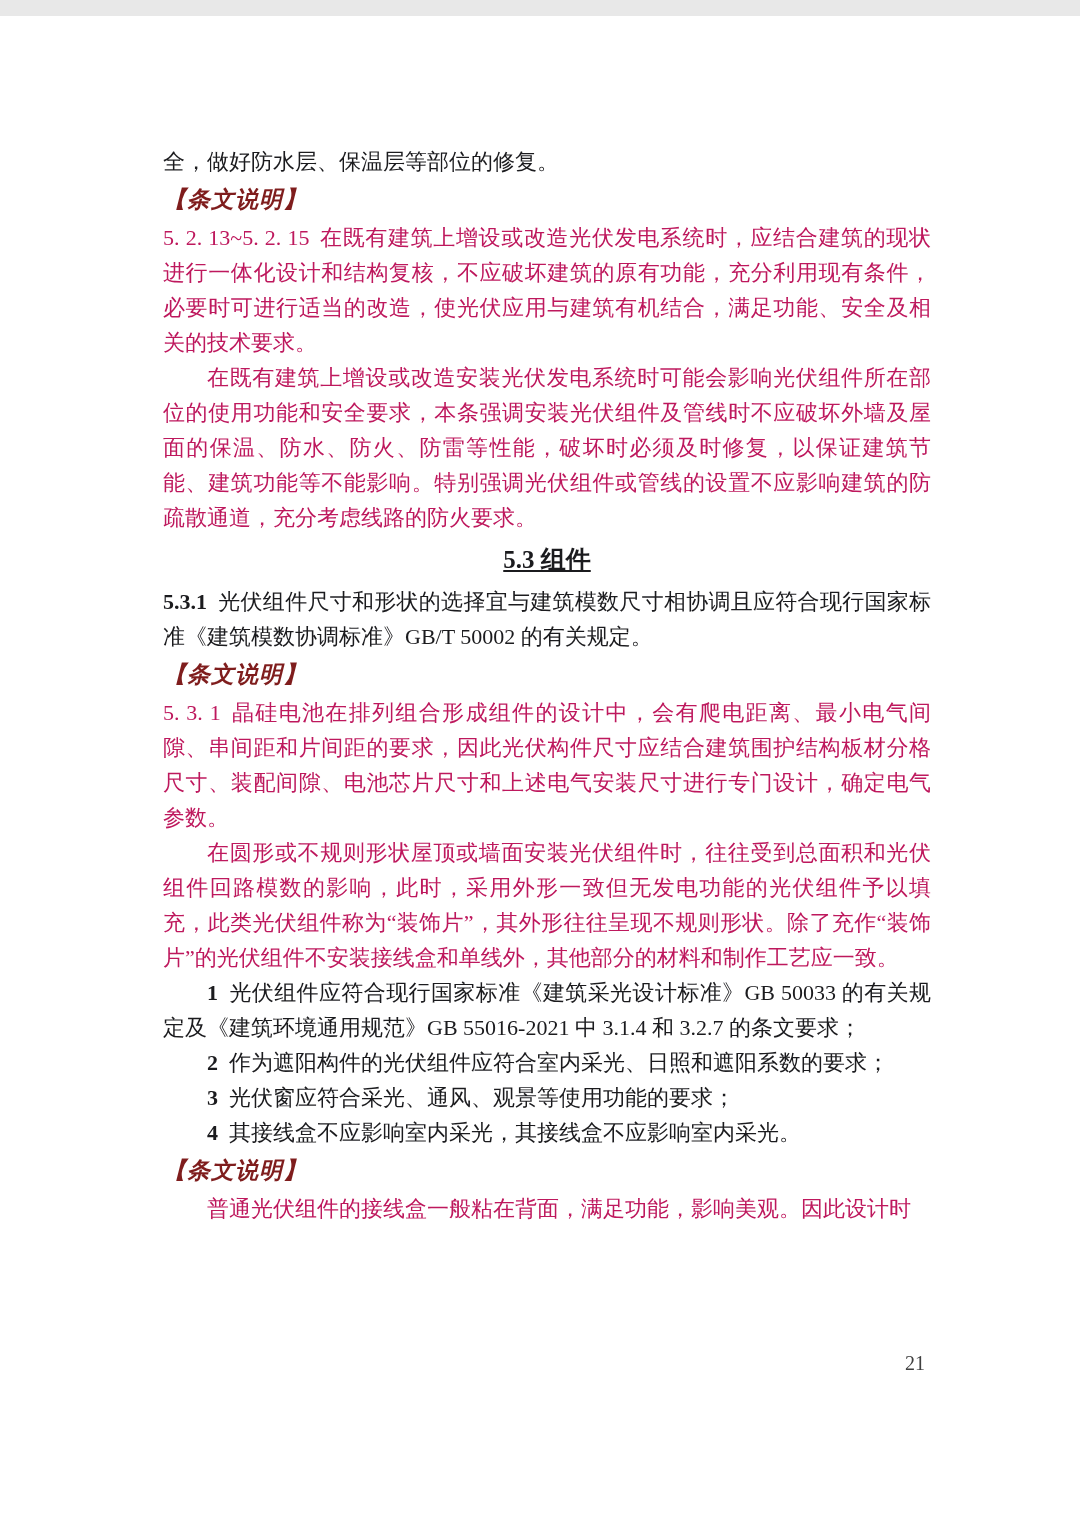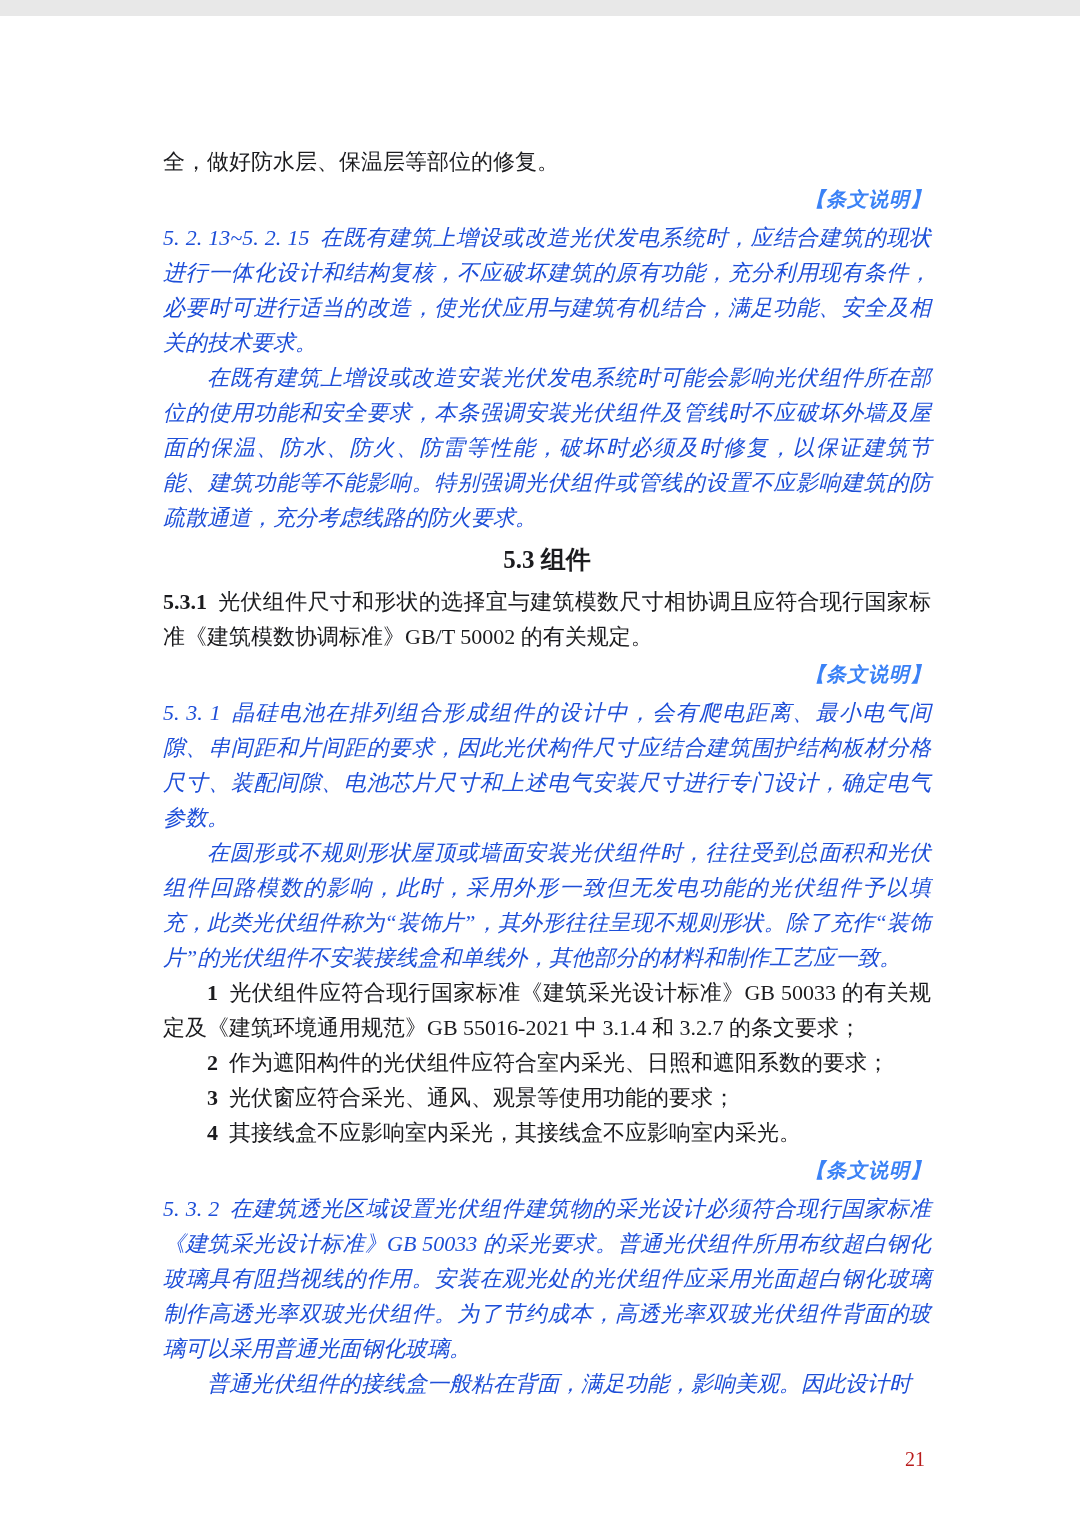--- a/index.html
+++ b/index.html
@@ -20,53 +20,53 @@
     font-size: 22px;
     line-height: 35px;
     color: #1b1b1e;
     text-align: justify;
     text-justify: inter-ideograph;
   }
   .para { margin: 0; }
   .indent { text-indent: 2em; }
   .note-label {
     margin: 3px 0;
-    color: #3b82f6;
+    color: #7f1d1d;
     font-weight: bold;
     font-style: italic;
-    font-size: 20px;
+    font-size: 23px;
     letter-spacing: 1px;
-    text-align: right;
+    text-align: left;
   }
   .blue {
-    color: #1d4ed8;
-    font-style: italic;
+    color: #be185d;
   }
   .clause-num {
     font-weight: bold;
     margin-right: 0.5em;
     white-space: nowrap;
   }
   .note-num {
     margin-right: 0.45em;
     white-space: nowrap;
   }
   .section-heading {
     margin: 7px 0;
     text-align: center;
     font-weight: bold;
     font-size: 25px;
     text-indent: 0;
+    text-decoration: underline;
   }
   .footer-page-num {
     position: absolute;
-    top: 1432px;
+    top: 1336px;
     right: 155px;
     font-size: 20px;
-    color: #b91c1c;
+    color: #404040;
   }
 </style>
 </head>
 <body>
 
 <div class="page">
   <div class="text-col">
 
     <p class="para">全，做好防水层、保温层等部位的修复。</p>
 
@@ -90,20 +90,19 @@
     <p class="para indent"><span class="clause-num">1</span><span>光伏组件应符合现行国家标准《建筑采光设计标准》GB 50033 的有关规定及《建筑环境通用规范》GB 55016-2021 中 3.1.4 和 3.2.7 的条文要求；</span></p>
 
     <p class="para indent"><span class="clause-num">2</span><span>作为遮阳构件的光伏组件应符合室内采光、日照和遮阳系数的要求；</span></p>
 
     <p class="para indent"><span class="clause-num">3</span><span>光伏窗应符合采光、通风、观景等使用功能的要求；</span></p>
 
     <p class="para indent"><span class="clause-num">4</span><span>其接线盒不应影响室内采光，其接线盒不应影响室内采光。</span></p>
 
     <p class="para note-label">【条文说明】</p>
 
-    <p class="para blue"><span class="note-num">5. 3. 2</span><span>在建筑透光区域设置光伏组件建筑物的采光设计必须符合现行国家标准《建筑采光设计标准》GB 50033 的采光要求。普通光伏组件所用布纹超白钢化玻璃具有阻挡视线的作用。安装在观光处的光伏组件应采用光面超白钢化玻璃制作高透光率双玻光伏组件。为了节约成本，高透光率双玻光伏组件背面的玻璃可以采用普通光面钢化玻璃。</span></p>
 
     <p class="para blue indent">普通光伏组件的接线盒一般粘在背面，满足功能，影响美观。因此设计时</p>
 
   </div>
 
   <div class="footer-page-num">21</div>
 </div>
 
 </body></html>

